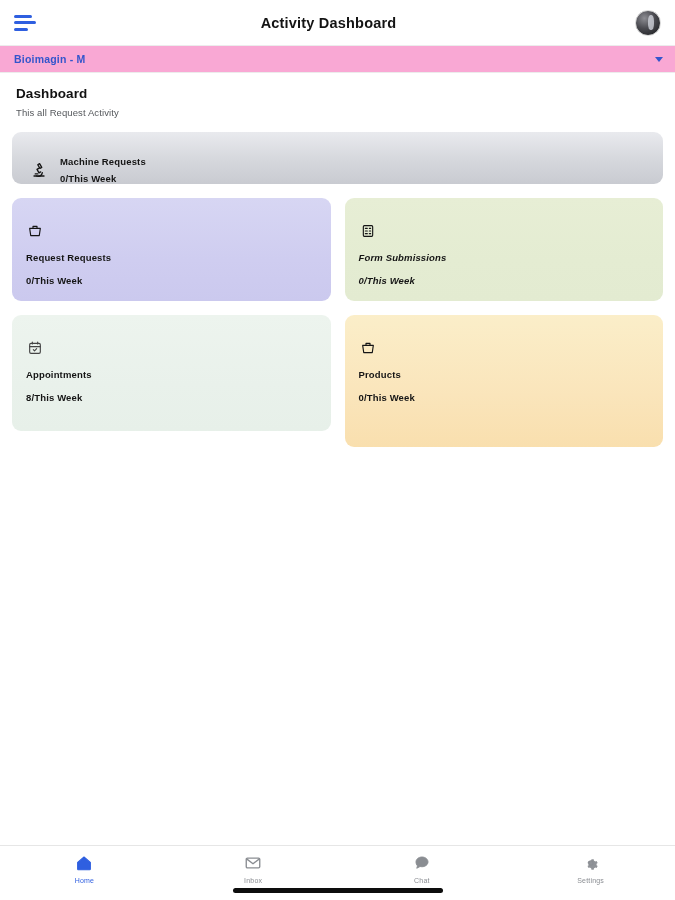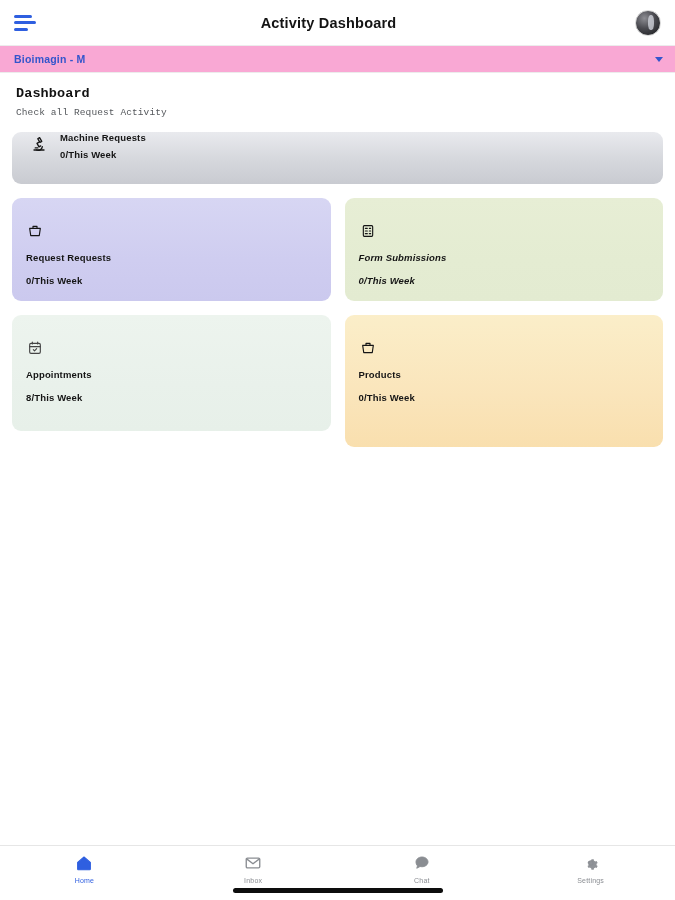--- a/index.html
+++ b/index.html
@@ -108,21 +108,20 @@
     width: 0;
     height: 0;
     border-left: 4.5px solid transparent;
     border-right: 4.5px solid transparent;
     border-top: 5px solid #3355cc;
   }
 
   
   .page-head {
     padding: 13px 16px 0 16px;
-    font-family: Liberation Mono, monospace;
   }
   .page-title {
     font-size: 13.5px;
     font-weight: bold;
     color: #121212;
     letter-spacing: 0.1px;
   }
   .page-sub {
     margin-top: 6px;
     font-size: 9.5px;
@@ -133,21 +132,21 @@
   
   .cards {
     padding: 14px 12px 0 12px;
   }
 
   .wide-card {
     position: relative;
     height: 52px;
     border-radius: 9px;
     display: flex;
-    align-items: flex-start;
+    align-items: flex-end;
     padding: 0 14px;
     background: linear-gradient(180deg, #e9eaee 0%, #d5d7dc 55%, #c9cbd1 100%);
     cursor: pointer;
   }
   .wide-card .icon-wrap {
     width: 26px;
     height: 26px;
     flex: 0 0 26px;
     display: flex;
     align-items: center;
@@ -266,21 +265,21 @@
     <div class="avatar"></div>
   </div>
 
   <div class="orgbar">
     <div class="org-name">Bioimagin - M</div>
     <div class="org-caret"></div>
   </div>
 
   <div class="page-head">
     <div class="page-title">Dashboard</div>
-    <div class="page-sub">Check all Request Activity</div>
+    <div class="page-sub">This all Request Activity</div>
   </div>
 
   <div class="cards">
 
     <div class="wide-card">
       <div class="icon-wrap">
         <svg class="svg-icon" width="20" height="20" viewBox="0 0 24 24" fill="none" stroke="#151515" stroke-width="1.6" stroke-linecap="round" stroke-linejoin="round">
           <path d="M6 18h12"></path>
           <path d="M9 18a5 5 0 0 0 7-4"></path>
           <path d="M10.5 4.5l2.2-1.3 2.6 4.4-2.2 1.3z"></path>

